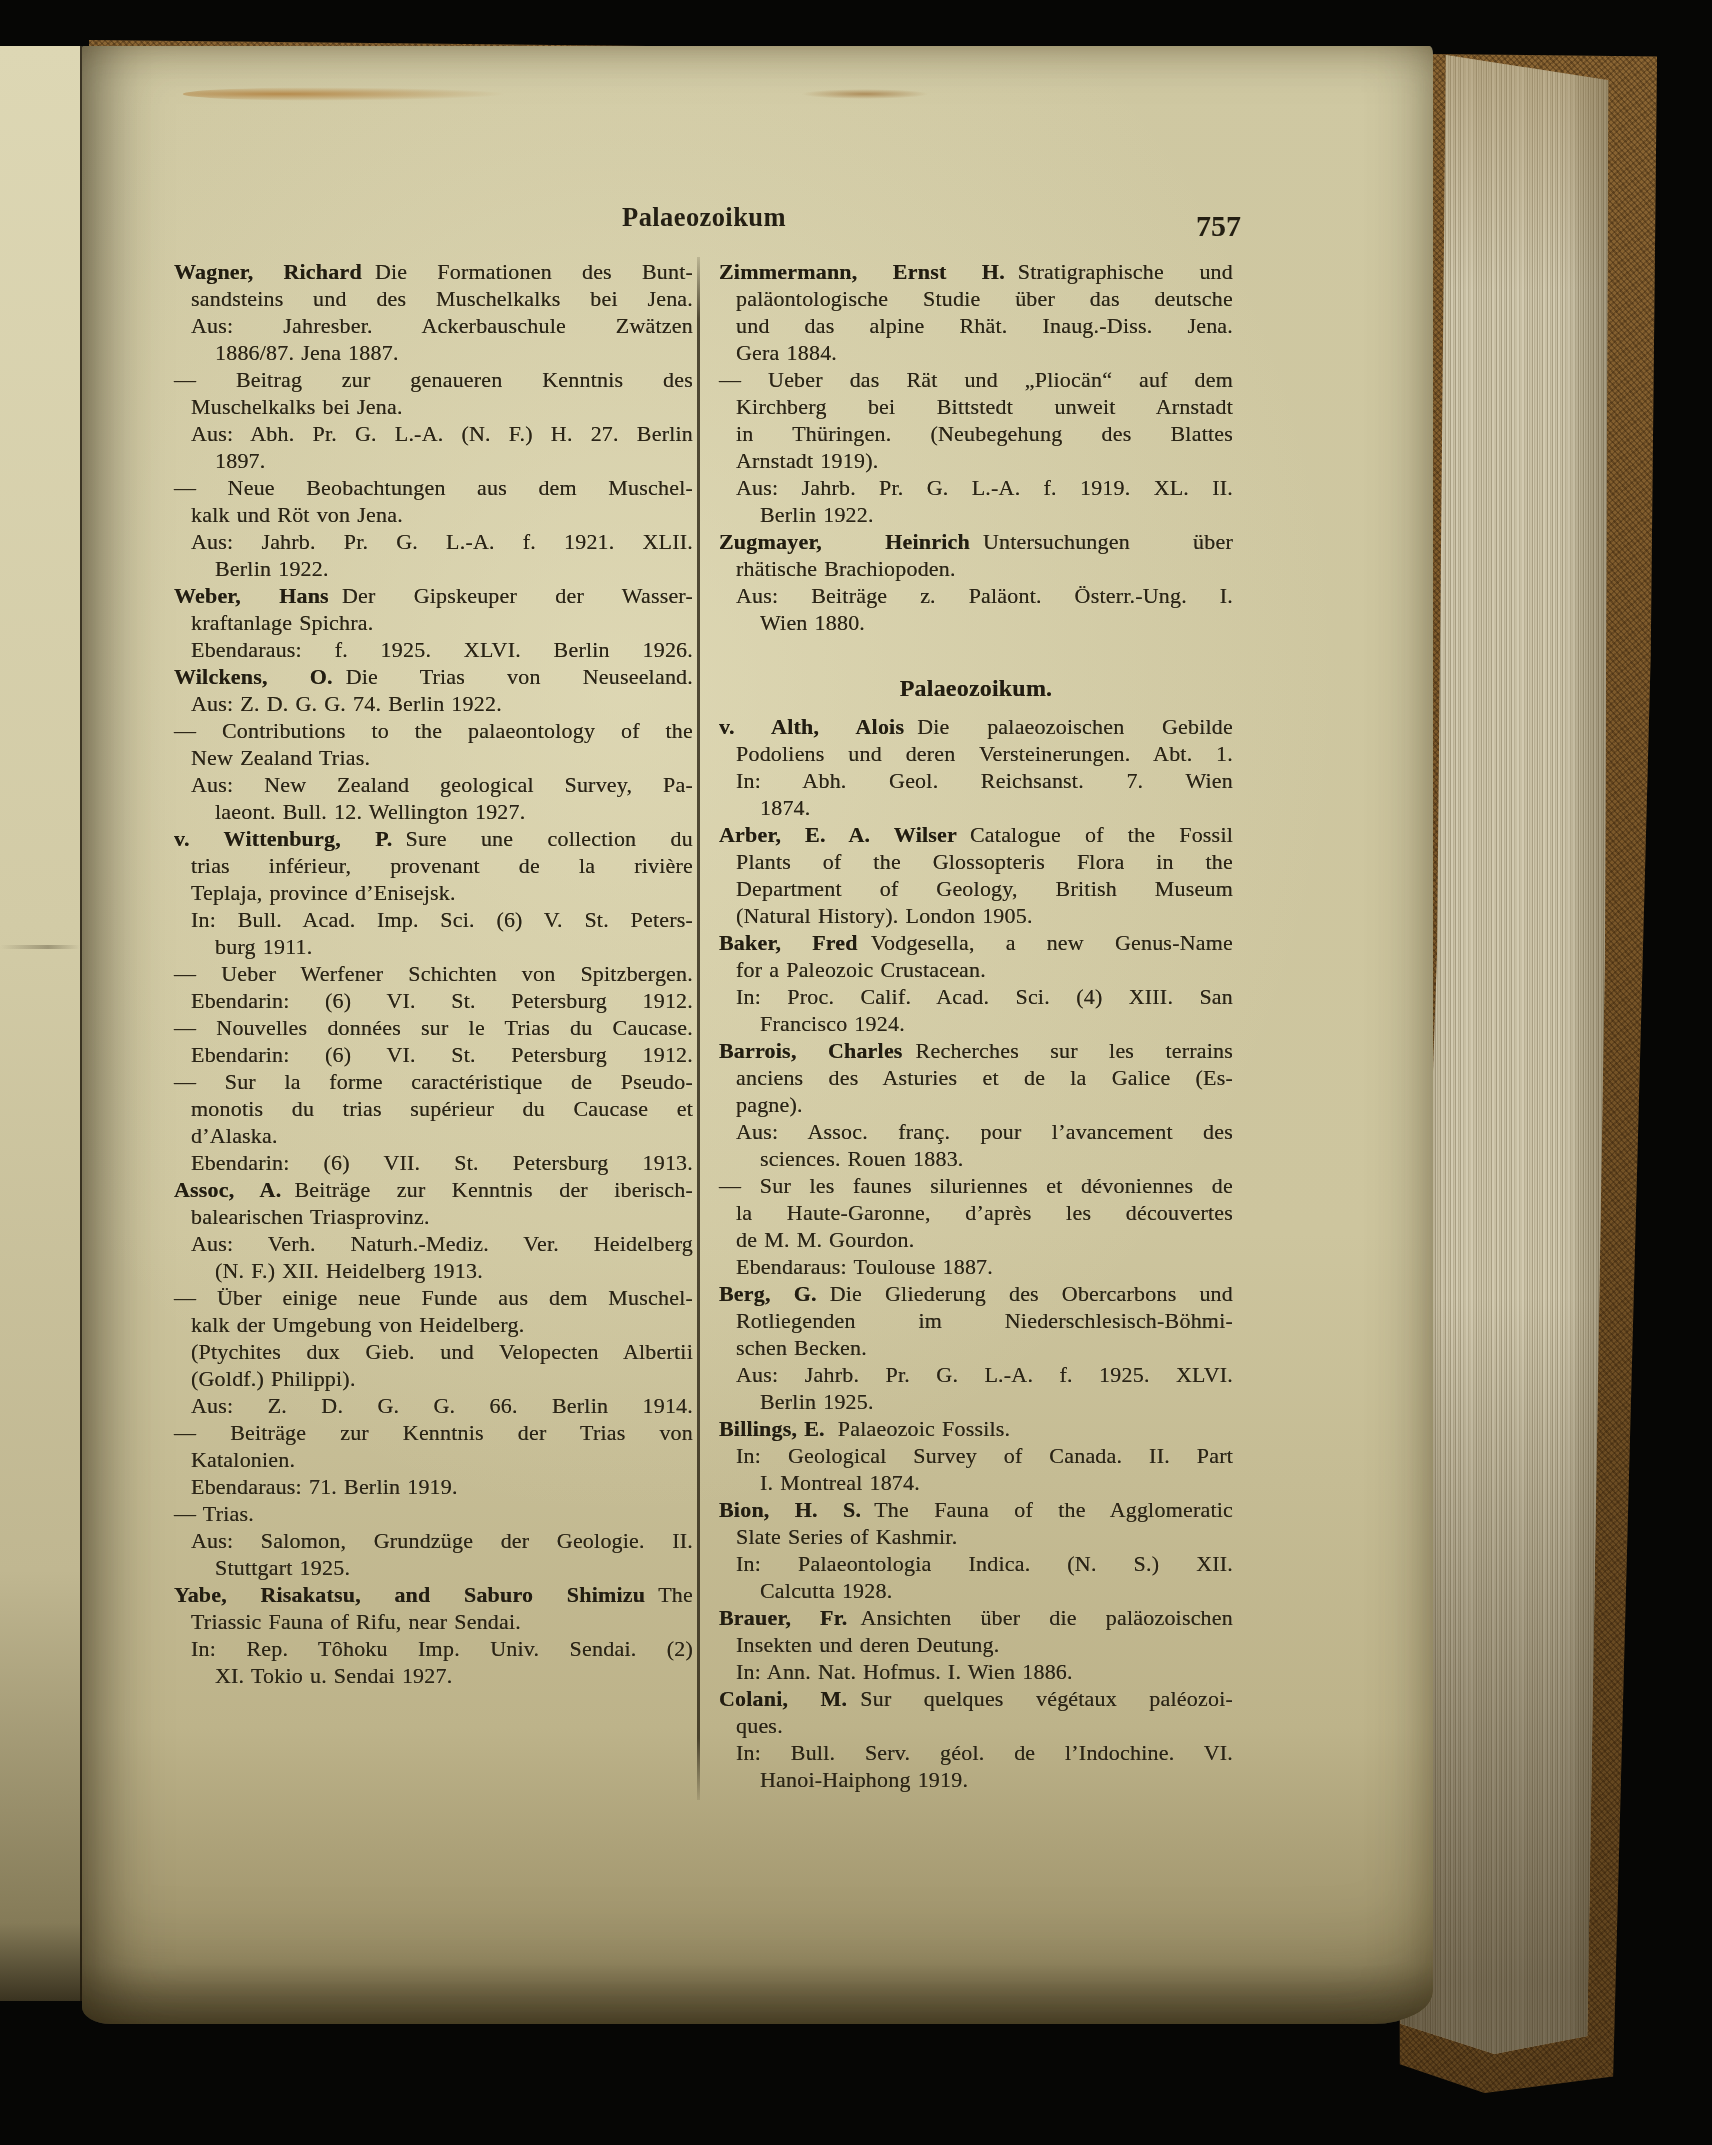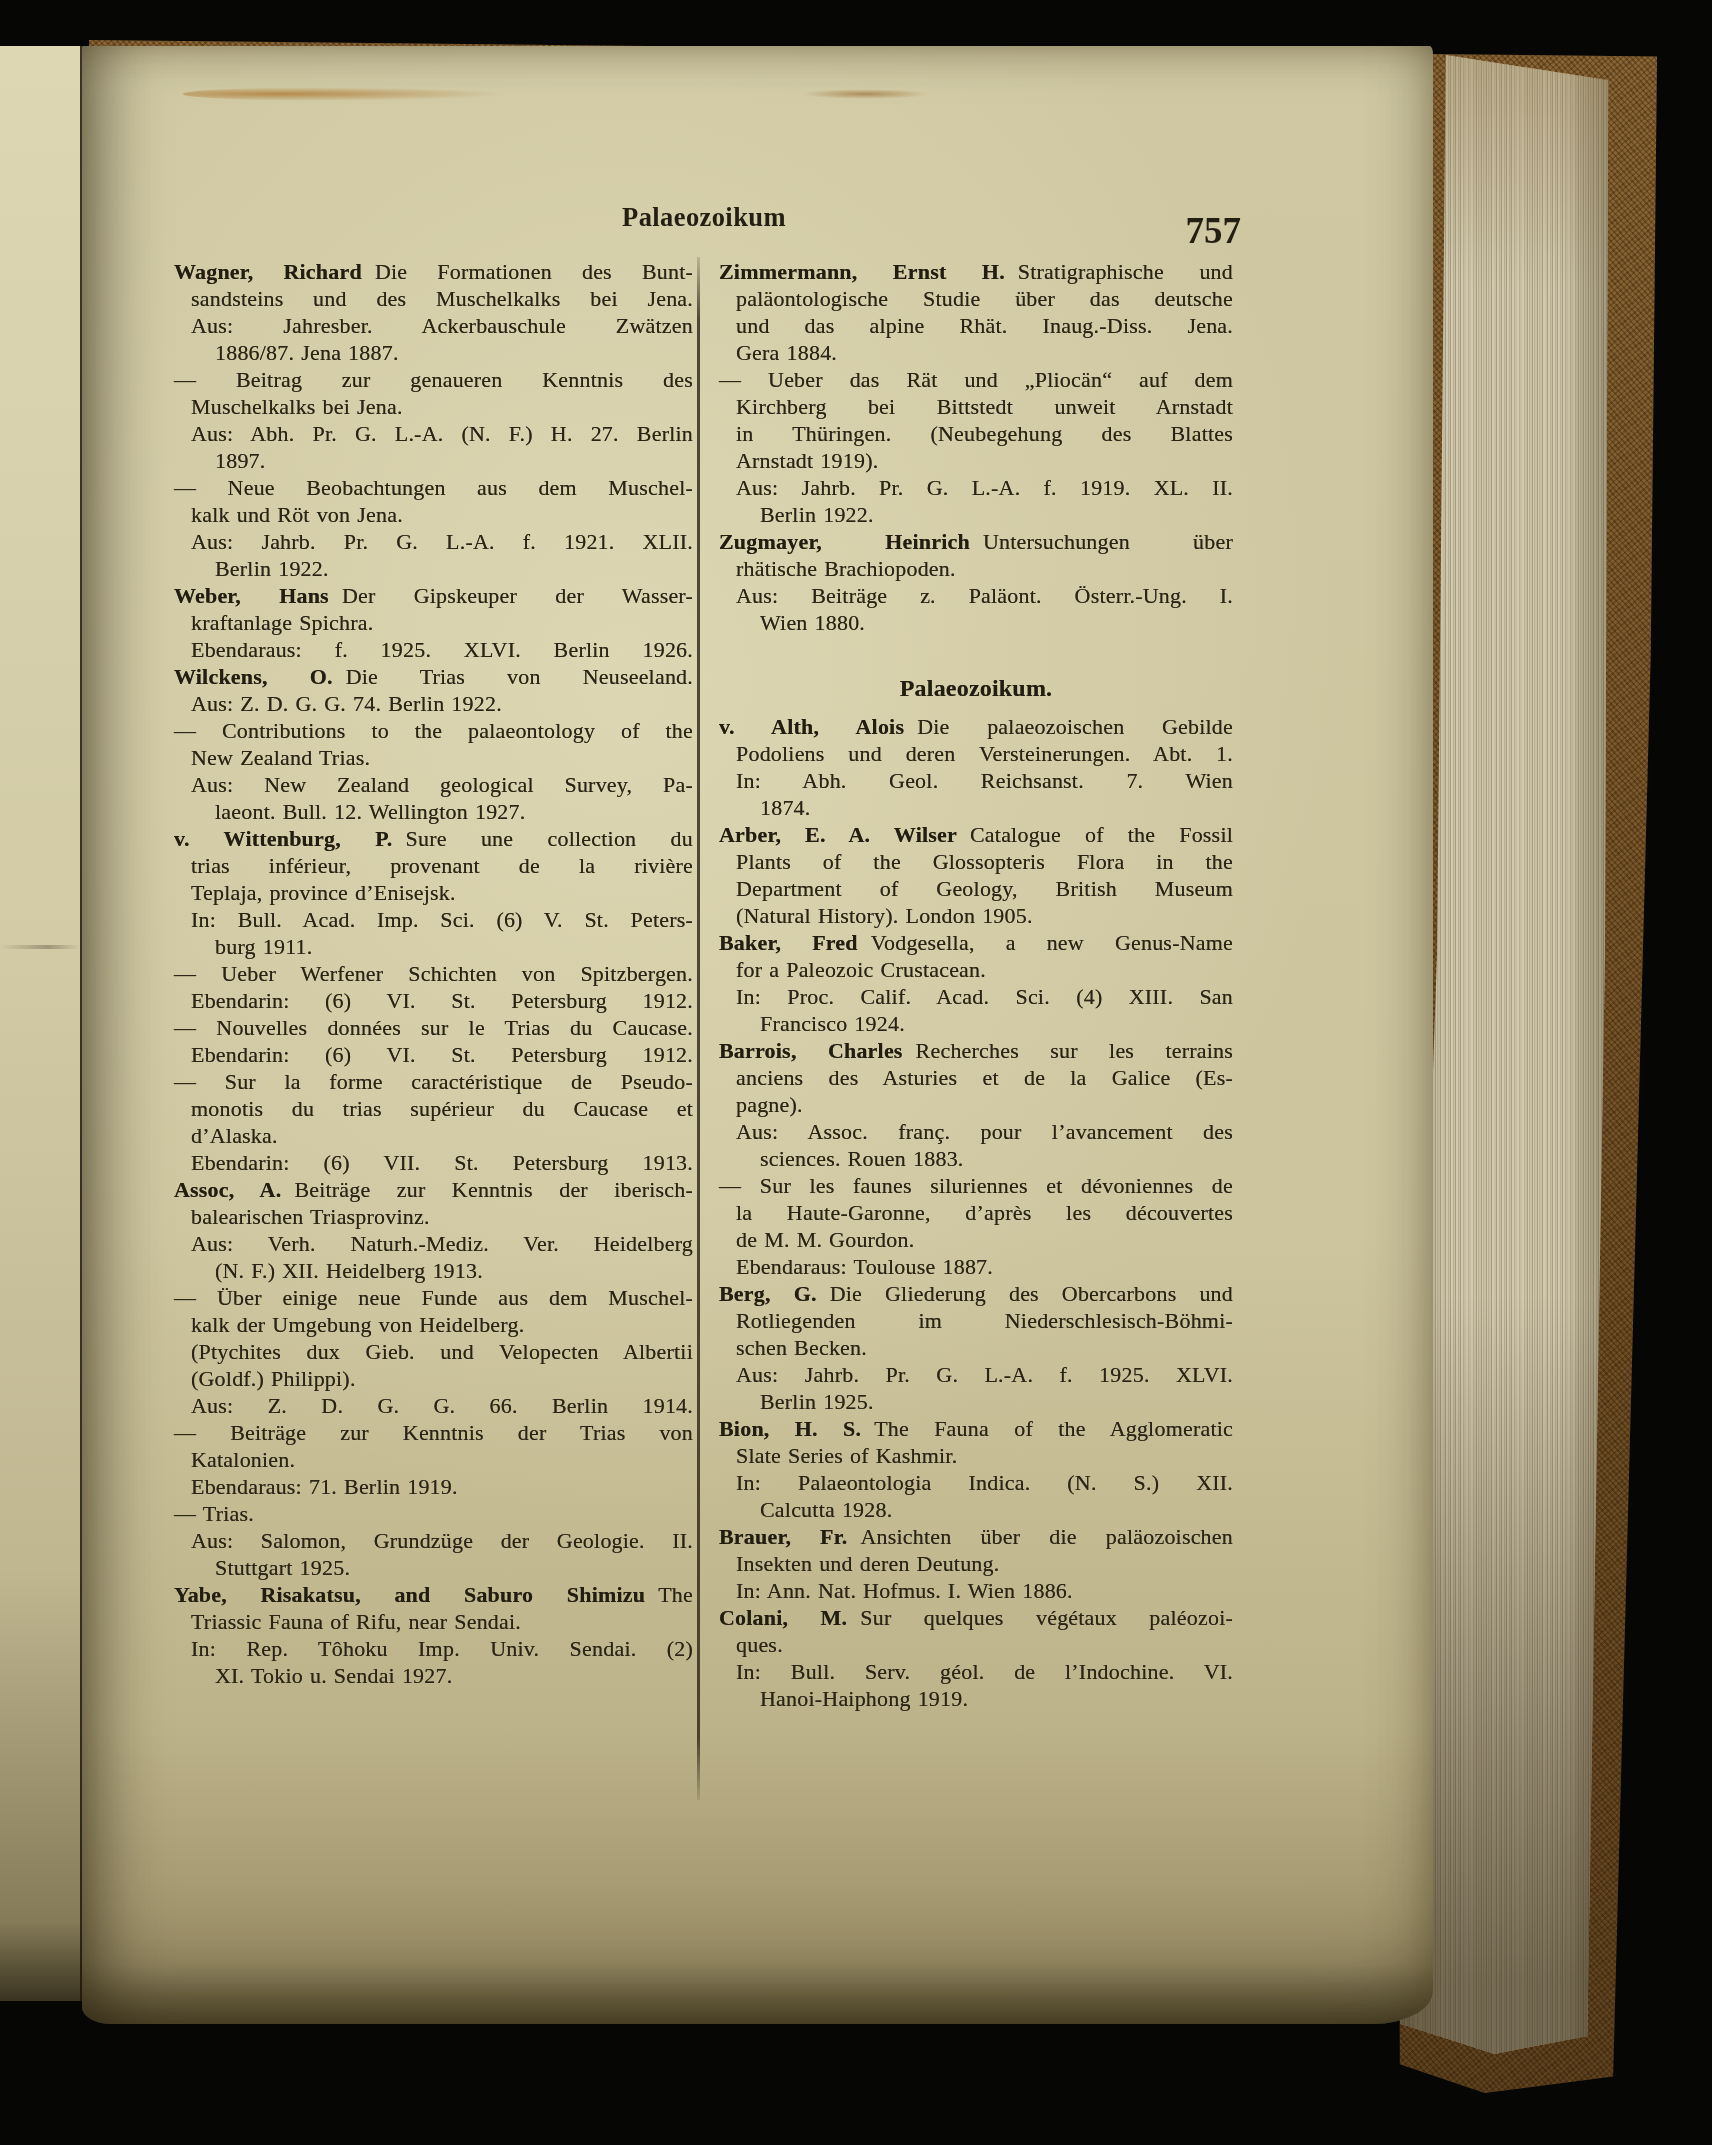--- a/index.html
+++ b/index.html
@@ -65,21 +65,21 @@
     background:radial-gradient(ellipse at 30% 50%, rgba(173,118,48,.75), rgba(173,118,48,0) 70%);}
   .burn-2{left:719px;top:43px;width:128px;height:10.3px;
     background:radial-gradient(ellipse at 50% 50%, rgba(150,100,40,.6), rgba(150,100,40,0) 70%);}
 
   .running-head{
     position:absolute;left:92px;top:156px;width:1060px;
     text-align:center;font-size:26.5px;font-weight:700;letter-spacing:0.4px;color:#241f13;
   }
   .page-number{
     position:absolute;right:192px;top:163px;
-    font-size:37px;font-weight:700;color:#241f13;
+    font-size:30px;font-weight:700;color:#241f13;
   }
   .column-divider{
     position:absolute;left:615px;top:211px;width:2.6px;height:1543px;
     background:linear-gradient(to bottom, rgba(40,33,17,.15), rgba(40,33,17,.78) 4%, rgba(40,33,17,.78) 96%, rgba(40,33,17,.1));
   }
 
   .col{position:absolute;top:212px;font-size:22px;color:#2a2416;
        text-shadow:0 0 0.5px rgba(42,36,22,.65);letter-spacing:0.2px;}
   .col-left{left:92px;width:519px;}
   .col-right{left:637px;width:514px;}
@@ -250,20 +250,25 @@
           <div class="l i1">Ebendaraus: Toulouse 1887.</div>
         </div>
         <div class="bib-entry">
           <div class="l i0 fill"><b>Berg, G.</b><span>Die Gliederung des Obercarbons und</span></div>
           <div class="l i1 fill">Rotliegenden im Niederschlesisch-Böhmi-</div>
           <div class="l i1">schen Becken.</div>
           <div class="l i1 fill">Aus: Jahrb. Pr. G. L.-A. f. 1925. XLVI.</div>
           <div class="l i2">Berlin 1925.</div>
         </div>
         <div class="bib-entry">
+          <div class="l i0"><b>Billings, E.</b><span>Palaeozoic Fossils.</span></div>
+          <div class="l i1 fill">In: Geological Survey of Canada. II. Part</div>
+          <div class="l i2">I. Montreal 1874.</div>
+        </div>
+        <div class="bib-entry">
           <div class="l i0 fill"><b>Bion, H. S.</b><span>The Fauna of the Agglomeratic</span></div>
           <div class="l i1">Slate Series of Kashmir.</div>
           <div class="l i1 fill">In: Palaeontologia Indica. (N. S.) XII.</div>
           <div class="l i2">Calcutta 1928.</div>
         </div>
         <div class="bib-entry">
           <div class="l i0 fill"><b>Brauer, Fr.</b><span>Ansichten über die paläozoischen</span></div>
           <div class="l i1">Insekten und deren Deutung.</div>
           <div class="l i1">In: Ann. Nat. Hofmus. I. Wien 1886.</div>
         </div>

